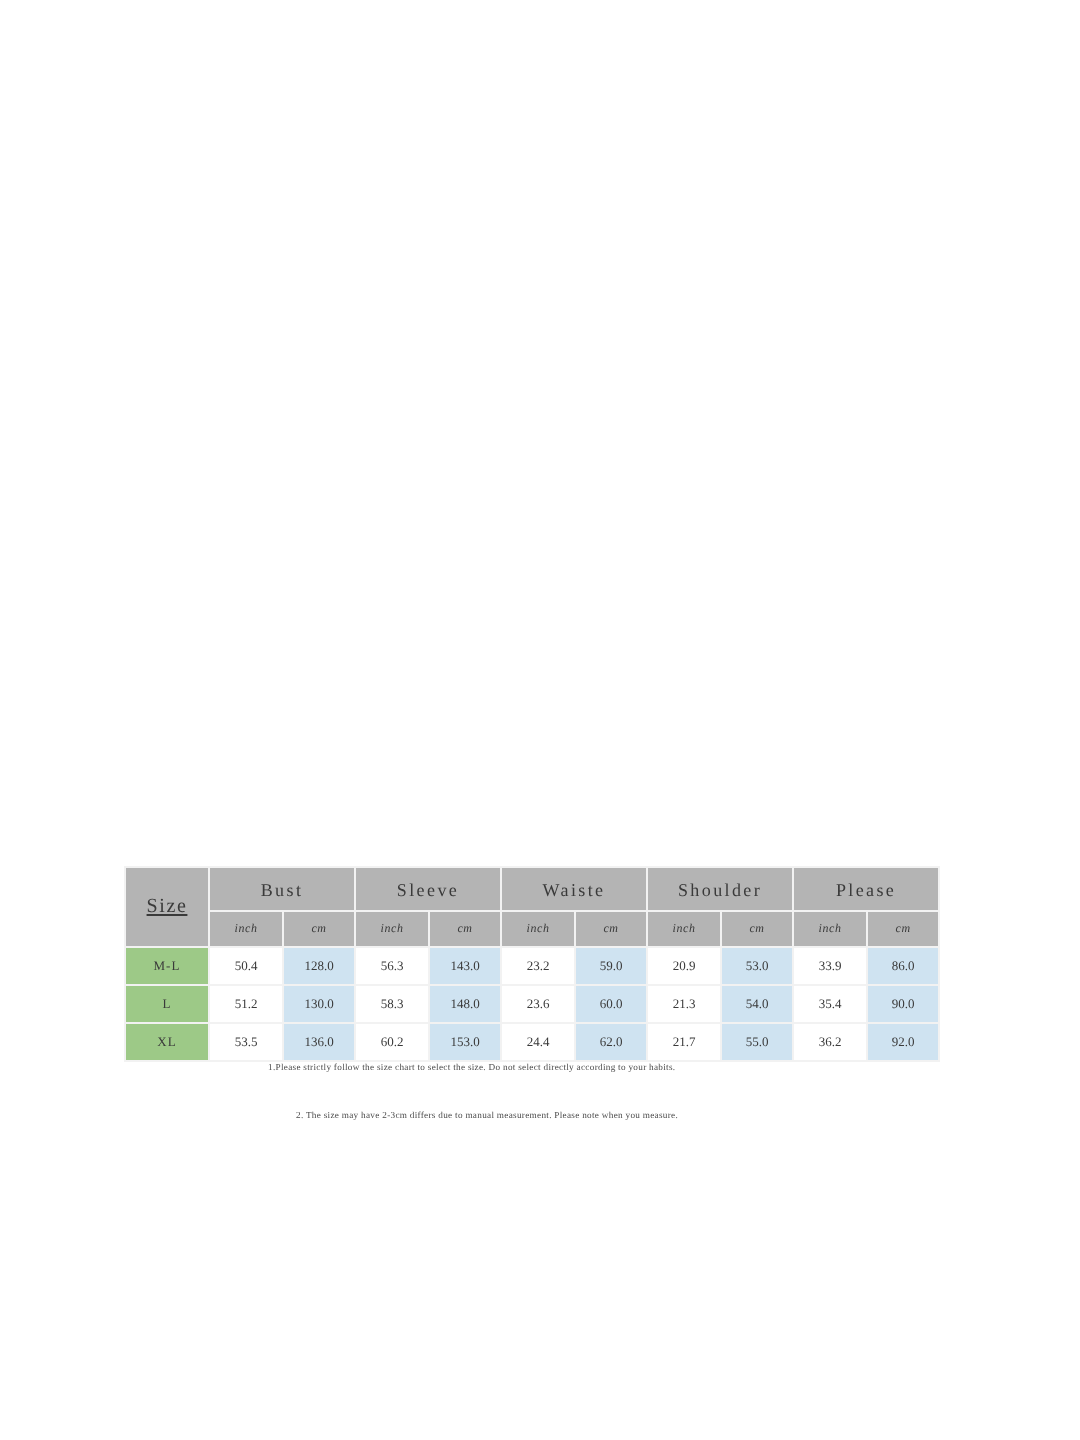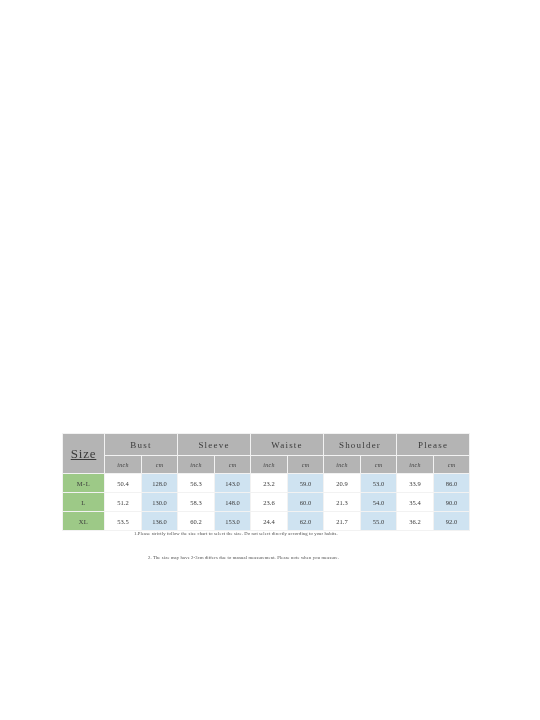--- a/index.html
+++ b/index.html
@@ -37,21 +37,21 @@
     font-weight: normal;
     color: #3a3a3a;
   }
 
   
   .hdr-group, .hdr-size, .hdr-unit {
     background: #b4b4b4;
     color: #3f3f3f;
   }
   .hdr-size {
-    font-size: 13px;
+    font-size: 10px;
     height: 38px;
     letter-spacing: 0.8px;
     text-decoration: underline;
   }
   .hdr-group {
     font-size: 9px;
     height: 21px;
     letter-spacing: 1.2px;
   }
   .hdr-unit {

